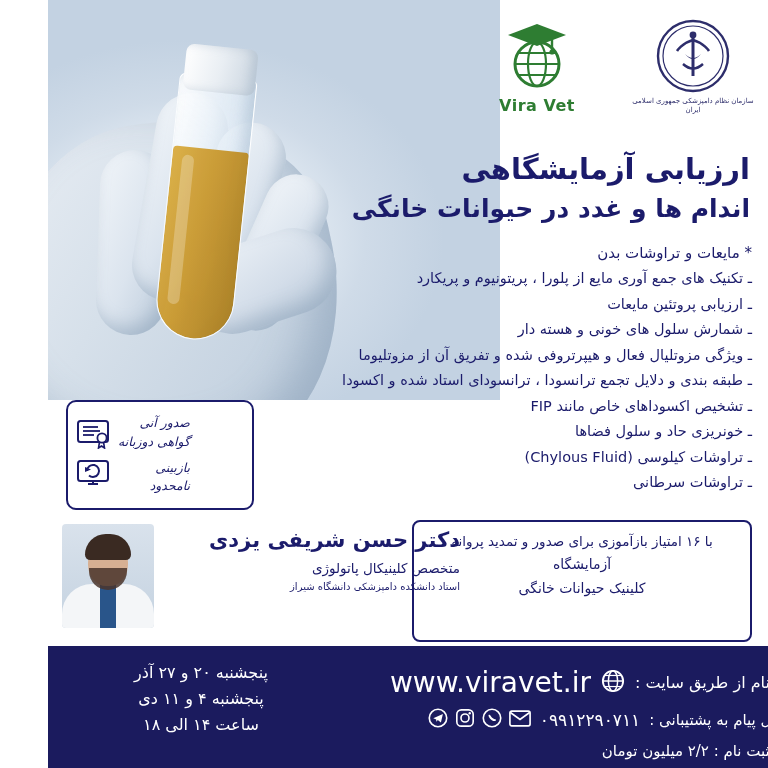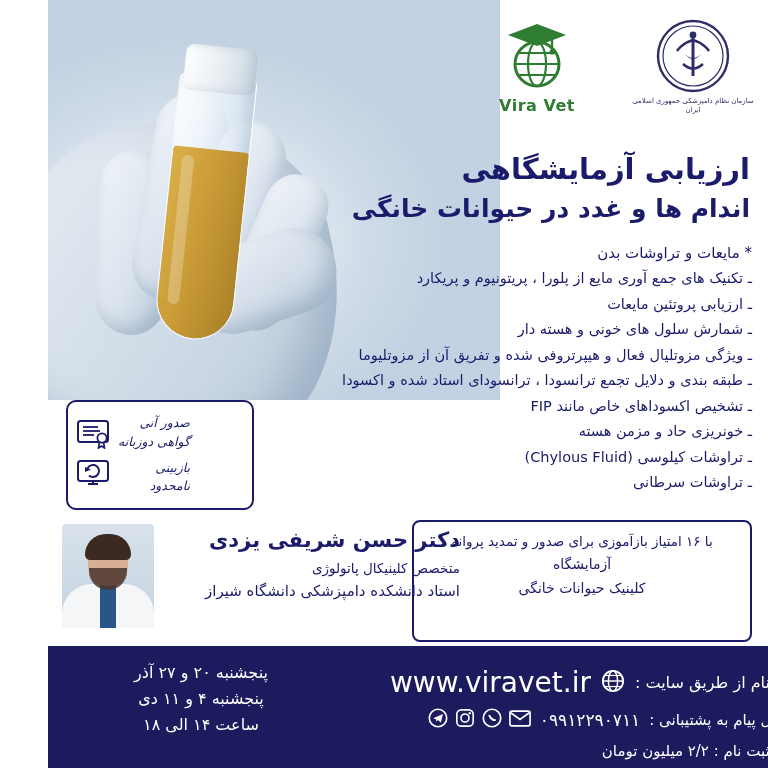--- a/index.html
+++ b/index.html
@@ -169,21 +169,21 @@
     position: absolute; left: 50%; bottom: 0; transform: translateX(-50%);
     width: 92px; height: 44px; background: #f4f6f8; border-radius: 30px 30px 0 0;
   }
   .doc-photo .coat::after {
     content:""; position: absolute; left: 50%; top: 0; transform: translateX(-50%);
     width: 16px; height: 44px; background: #29558a;
   }
   .doc-info { text-align: right; color: #1b1b6b; flex: 1; }
   .doc-name { font-size: 21px; font-weight: bold; line-height: 1.6; }
   .doc-role { font-size: 13.5px; line-height: 1.6; }
-  .doc-affil { font-size: 15px; line-height: 1.6; }
+  .doc-affil { font-size: 10px; line-height: 1.6; }
 
   
   .info-box {
     position: absolute; right: 16px; top: 520px;
     width: 340px; height: 122px;
     border: 2px solid #1b1b6b; border-radius: 8px;
     padding: 8px 12px; text-align: center; color: #1b1b6b;
   }
   .info-box p { font-size: 14px; line-height: 1.7; }
   .info-box .top { font-size: 13.5px; }
@@ -276,21 +276,21 @@
   </div>
 
   <ul class="bullets">
     <li class="lead">* مایعات و تراوشات بدن</li>
     <li>ـ تکنیک های جمع آوری مایع از پلورا ، پریتونیوم و پریکارد</li>
     <li>ـ ارزیابی پروتئین مایعات</li>
     <li>ـ شمارش سلول های خونی و هسته دار</li>
     <li>ـ ویژگی مزوتلیال فعال و هیپرتروفی شده و تفریق آن از مزوتلیوما</li>
     <li>ـ طبقه بندی و دلایل تجمع ترانسودا ، ترانسودای استاد شده و اکسودا</li>
     <li>ـ تشخیص اکسوداهای خاص مانند FIP</li>
-    <li>ـ خونریزی حاد و مزمن هسته</li>
+    <li>ـ خونریزی حاد و سلول فضاها</li>
     <li>ـ تراوشات کیلوسی (Chylous Fluid)</li>
     <li>ـ تراوشات سرطانی</li>
   </ul>
 
   <div class="cert-box">
     <div class="cert-text">
       <div>صدور آنی</div>
       <div>گواهی دوزبانه</div>
       <span class="sep"></span>
       <div>بازبینی</div>

